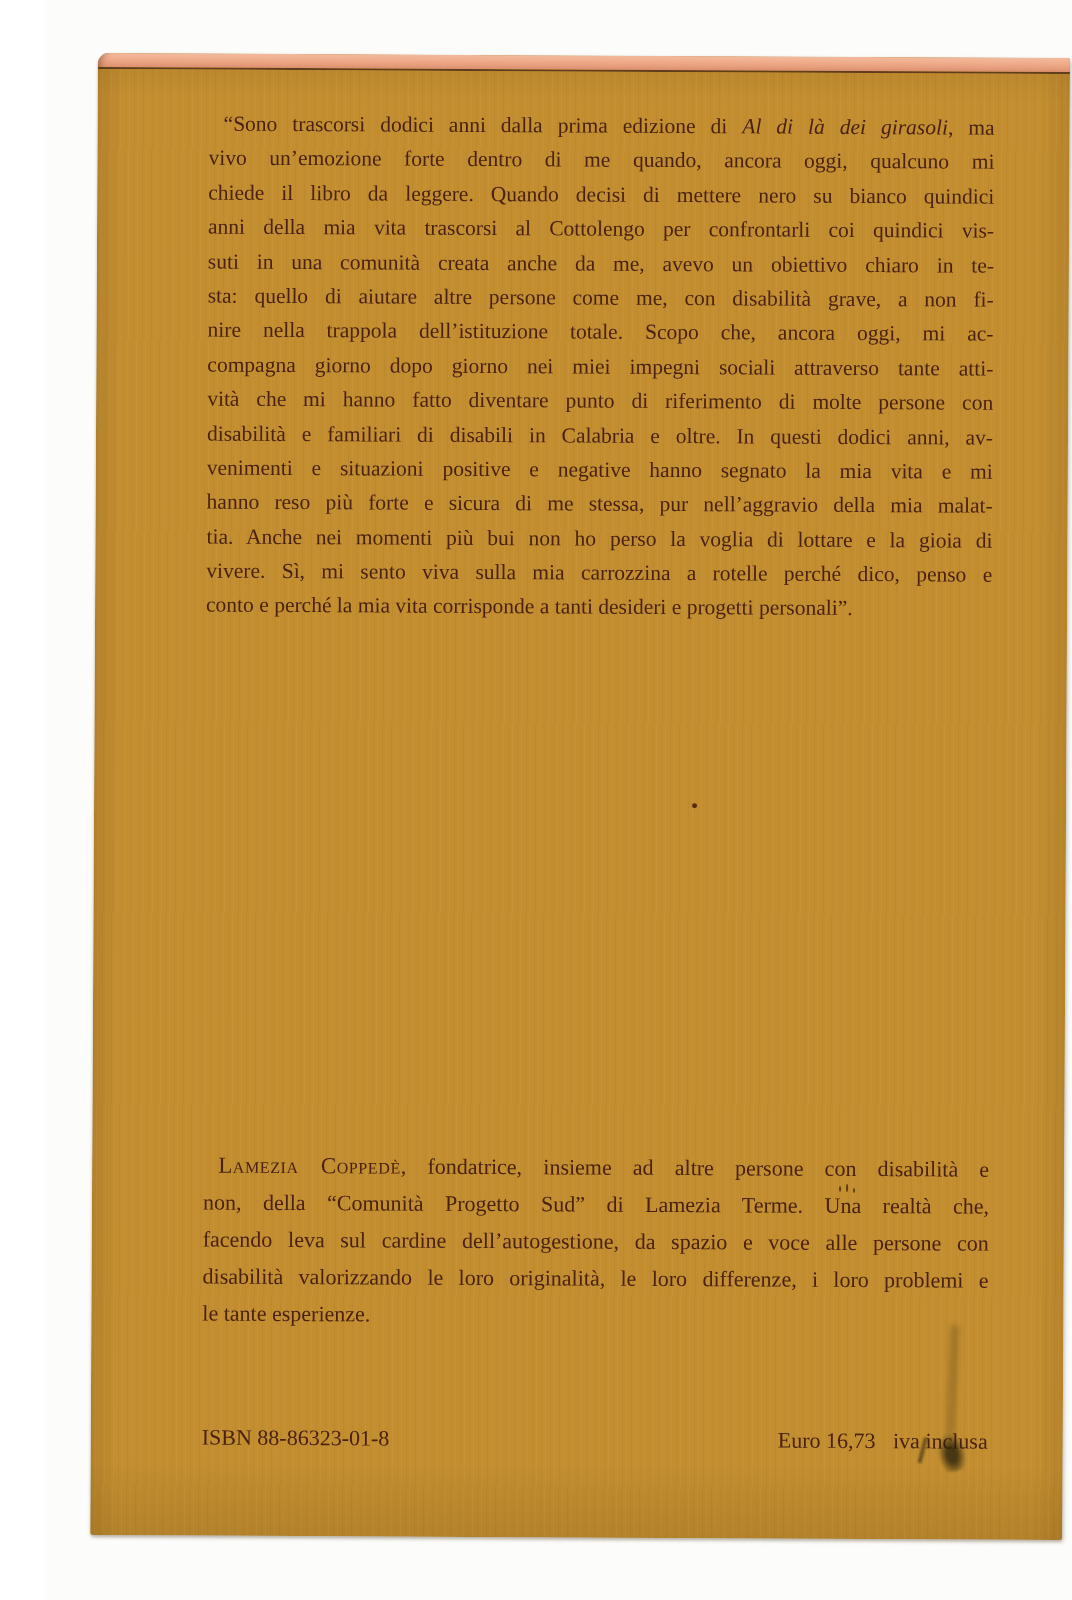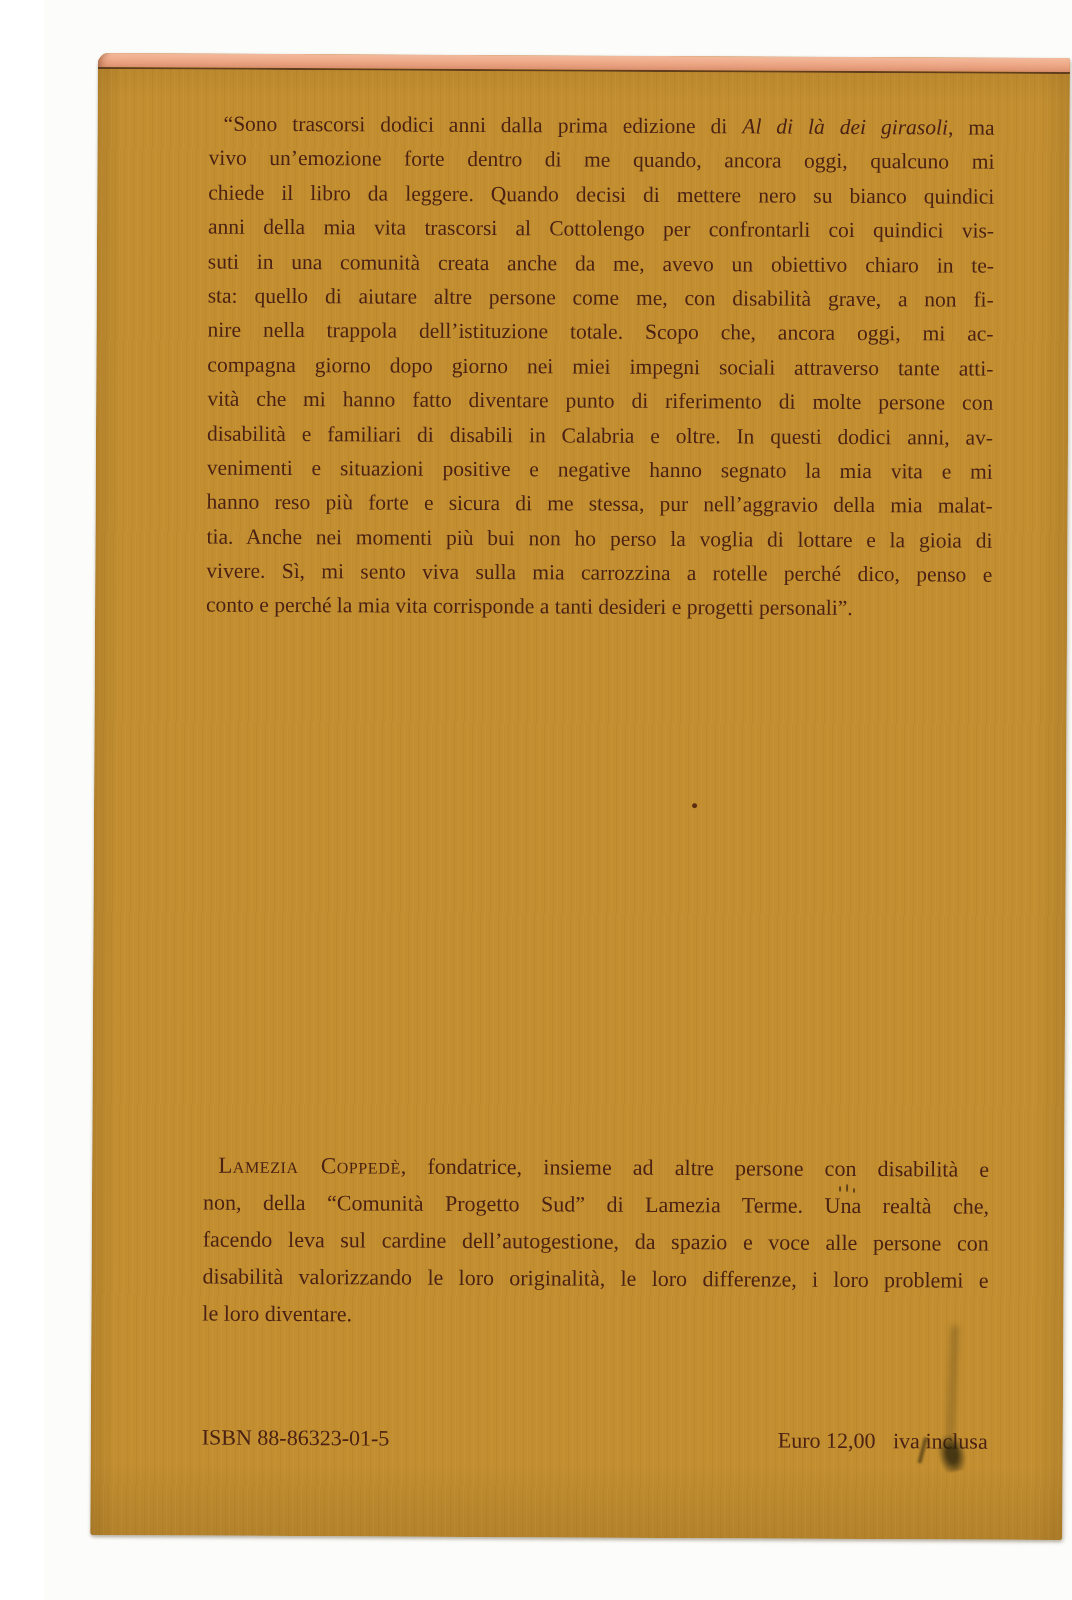--- a/index.html
+++ b/index.html
@@ -199,27 +199,27 @@
         <div class="tline"><span class="seg-p">tia. Anche nei momenti più bui non ho perso la voglia di lottare e la gioia di</span></div>
         <div class="tline"><span class="seg-p">vivere. Sì, mi sento viva sulla mia carrozzina a rotelle perché dico, penso e</span></div>
         <div class="tline last"><span class="seg-p">conto e perché la mia vita corrisponde a tanti desideri e progetti personali”.</span></div>
       </div>
 
     <div class="textblock bio">
         <div class="tline first-indent"><span class="seg-sc">Lamezia Coppedè</span><span class="seg-p">, fondatrice, insieme ad altre persone con disabilità e</span></div>
         <div class="tline"><span class="seg-p">non, della “Comunità Progetto Sud” di Lamezia Terme. Una realtà che,</span></div>
         <div class="tline"><span class="seg-p">facendo leva sul cardine dell’autogestione, da spazio e voce alle persone con</span></div>
         <div class="tline"><span class="seg-p">disabilità valorizzando le loro originalità, le loro differenze, i loro problemi e</span></div>
-        <div class="tline last"><span class="seg-p">le loro diventare.</span></div>
+        <div class="tline last"><span class="seg-p">le tante esperienze.</span></div>
       </div>
 
     <div class="textblock footer-row">
-      <span>ISBN 88-86323-01-5</span>
+      <span>ISBN 88-86323-01-8</span>
       <span class="price-group">
-        <span>Euro 12,00</span>
+        <span>Euro 16,73</span>
         <span>iva inclusa</span>
       </span>
     </div>
 
     <div class="dust-speck"></div>
     <div class="speckles">
         <i></i>
         <i></i>
         <i></i>
       </div>

